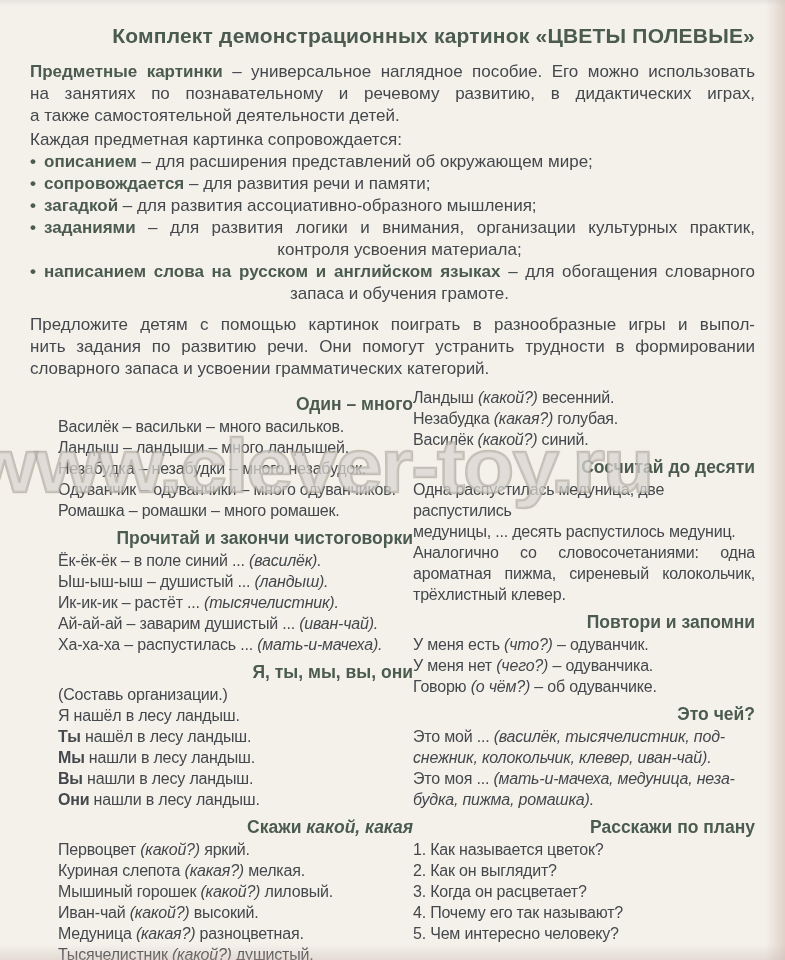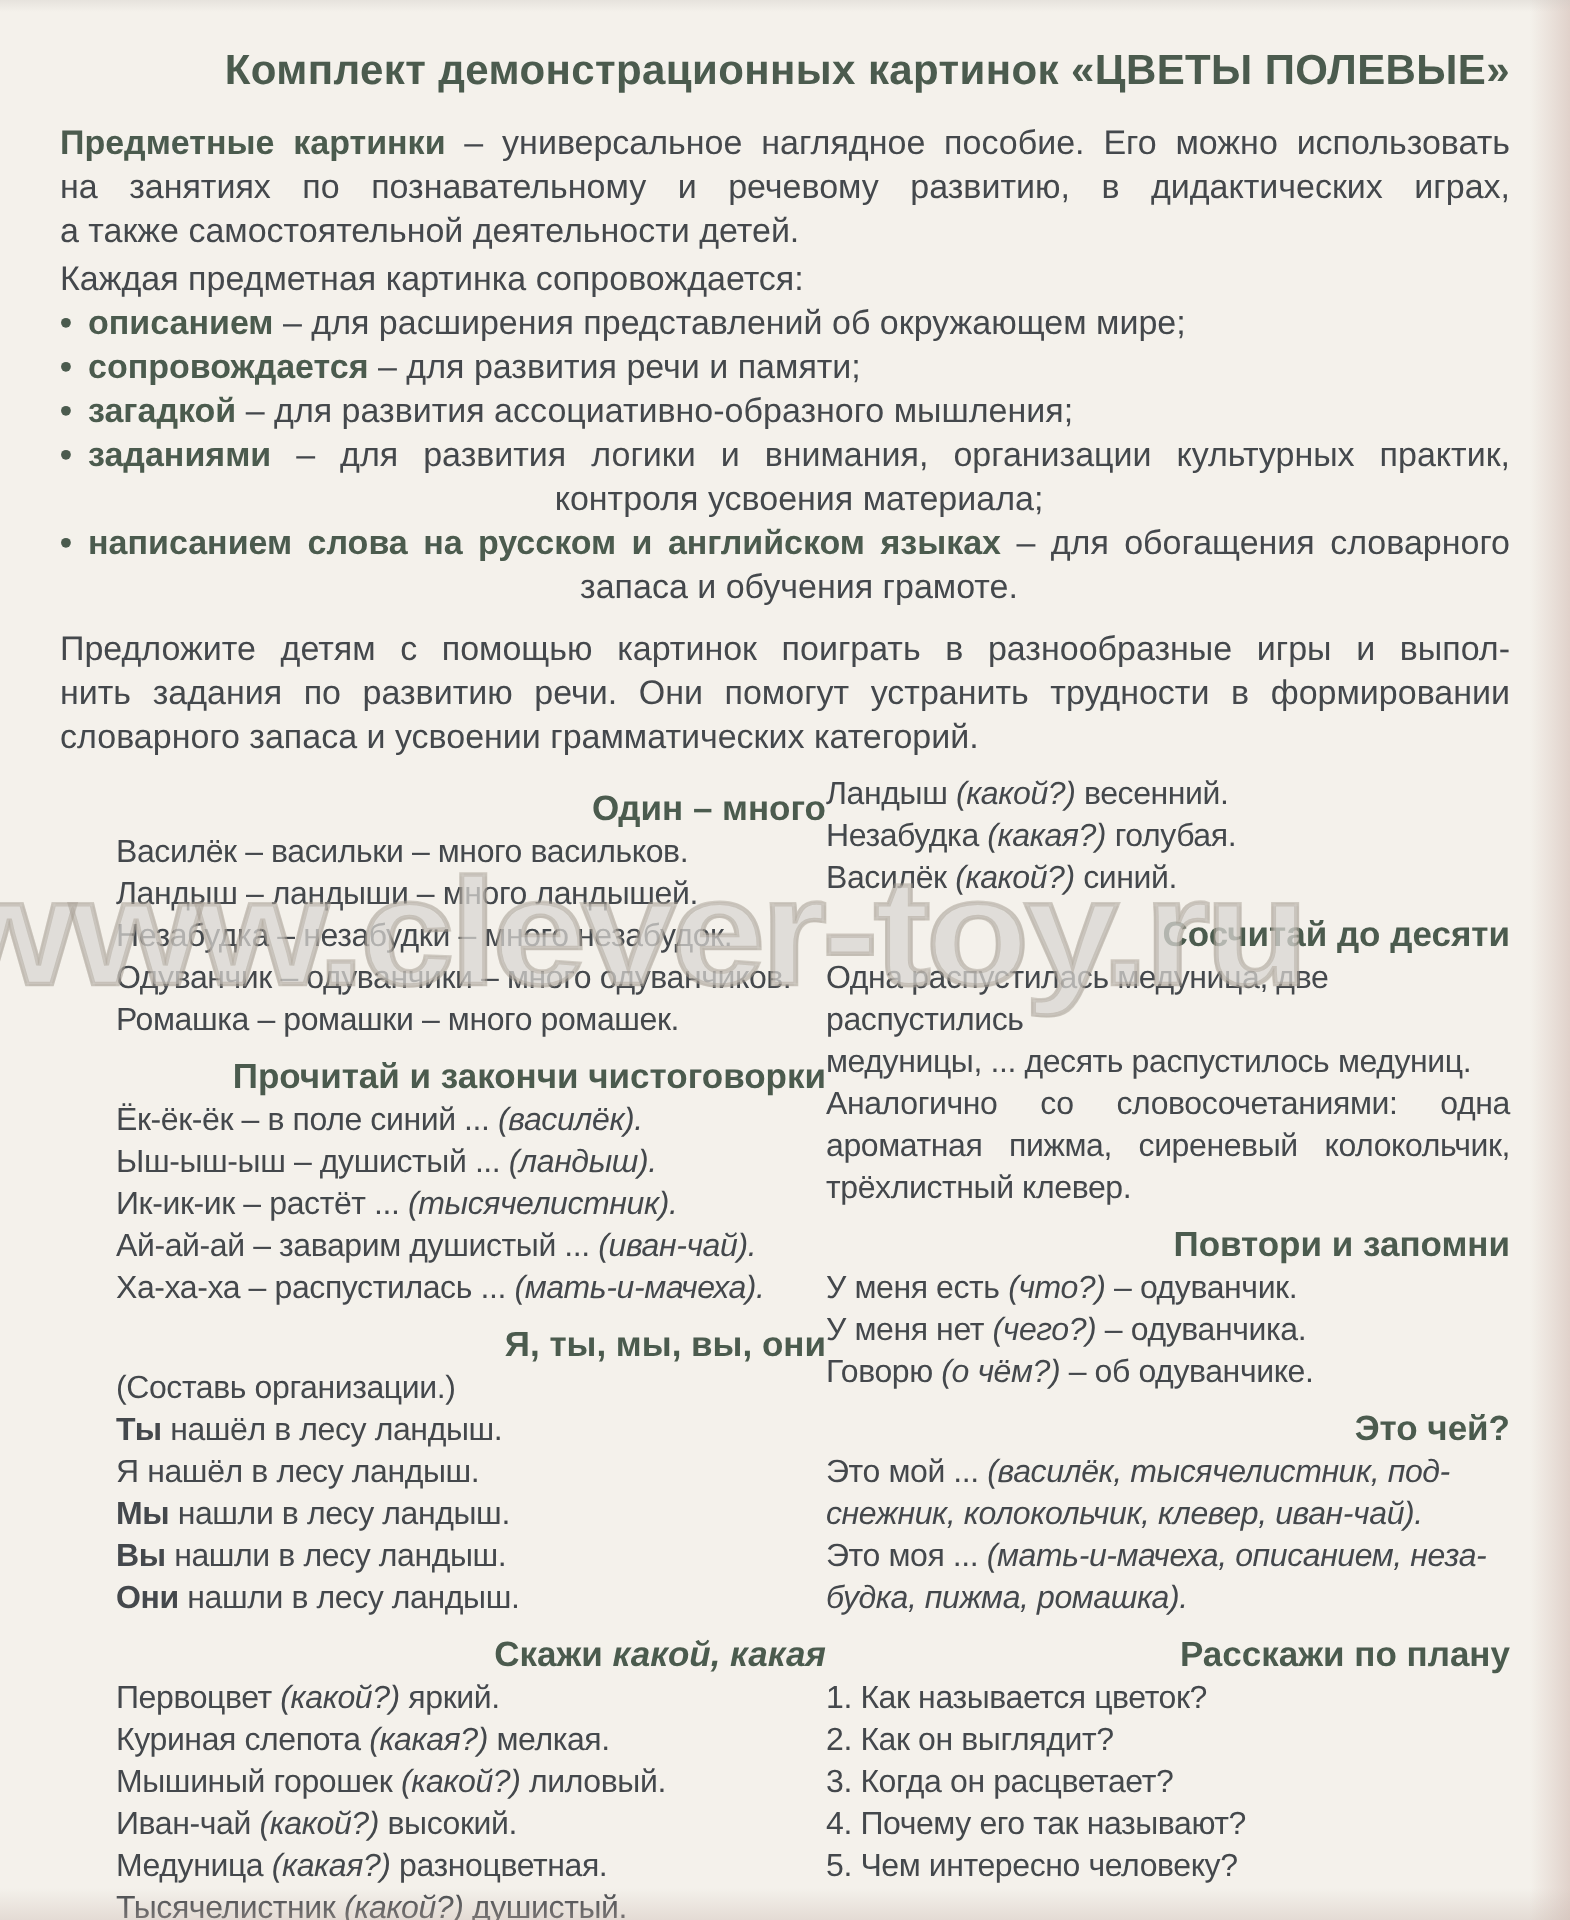--- a/index.html
+++ b/index.html
@@ -129,22 +129,22 @@
         <div class="line">Одуванчик – одуванчики – много одуванчиков.</div>
         <div class="line">Ромашка – ромашки – много ромашек.</div>
         <div class="col-header">Прочитай и закончи чистоговорки</div>
         <div class="line">Ёк-ёк-ёк – в поле синий ... <span class="i">(василёк).</span></div>
         <div class="line">Ыш-ыш-ыш – душистый ... <span class="i">(ландыш).</span></div>
         <div class="line">Ик-ик-ик – растёт ... <span class="i">(тысячелистник).</span></div>
         <div class="line">Ай-ай-ай – заварим душистый ... <span class="i">(иван-чай).</span></div>
         <div class="line">Ха-ха-ха – распустилась ... <span class="i">(мать-и-мачеха).</span></div>
         <div class="col-header">Я, ты, мы, вы, они</div>
         <div class="line">(Составь организации.)</div>
+        <div class="line">Я нашёл в лесу ландыш.</div>
         <div class="line"><span class="b">Ты</span> нашёл в лесу ландыш.</div>
-        <div class="line">Я нашёл в лесу ландыш.</div>
         <div class="line"><span class="b">Мы</span> нашли в лесу ландыш.</div>
         <div class="line"><span class="b">Вы</span> нашли в лесу ландыш.</div>
         <div class="line"><span class="b">Они</span> нашли в лесу ландыш.</div>
         <div class="col-header">Скажи <span class="i">какой, какая</span></div>
         <div class="line">Первоцвет <span class="i">(какой?)</span> яркий.</div>
         <div class="line">Куриная слепота <span class="i">(какая?)</span> мелкая.</div>
         <div class="line">Мышиный горошек <span class="i">(какой?)</span> лиловый.</div>
         <div class="line">Иван-чай <span class="i">(какой?)</span> высокий.</div>
         <div class="line">Медуница <span class="i">(какая?)</span> разноцветная.</div>
         <div class="line">Тысячелистник <span class="i">(какой?)</span> душистый.</div>
@@ -160,21 +160,21 @@
           <div class="line j">Аналогично со словосочетаниями: одна</div>
           <div class="line j">ароматная пижма, сиреневый колокольчик,</div>
           <div class="line">трёхлистный клевер.</div>
           <div class="col-header">Повтори и запомни</div>
           <div class="line">У меня есть <span class="i">(что?)</span> – одуванчик.</div>
           <div class="line">У меня нет <span class="i">(чего?)</span> – одуванчика.</div>
           <div class="line">Говорю <span class="i">(о чём?)</span> – об одуванчике.</div>
           <div class="col-header">Это чей?</div>
           <div class="line">Это мой ... <span class="i">(василёк, тысячелистник, под-</span></div>
           <div class="line"><span class="i">снежник, колокольчик, клевер, иван-чай).</span></div>
-          <div class="line">Это моя ... <span class="i">(мать-и-мачеха, описанием, неза-</span></div>
+          <div class="line">Это моя ... <span class="i">(мать-и-мачеха, медуница, неза-</span></div>
           <div class="line"><span class="i">будка, пижма, ромашка).</span></div>
           <div class="col-header">Расскажи по плану</div>
           <div class="line">1. Как называется цветок?</div>
           <div class="line">2. Как он выглядит?</div>
           <div class="line">3. Когда он расцветает?</div>
           <div class="line">4. Почему его так называют?</div>
           <div class="line">5. Чем интересно человеку?</div>
         </div>
 
     </div>

